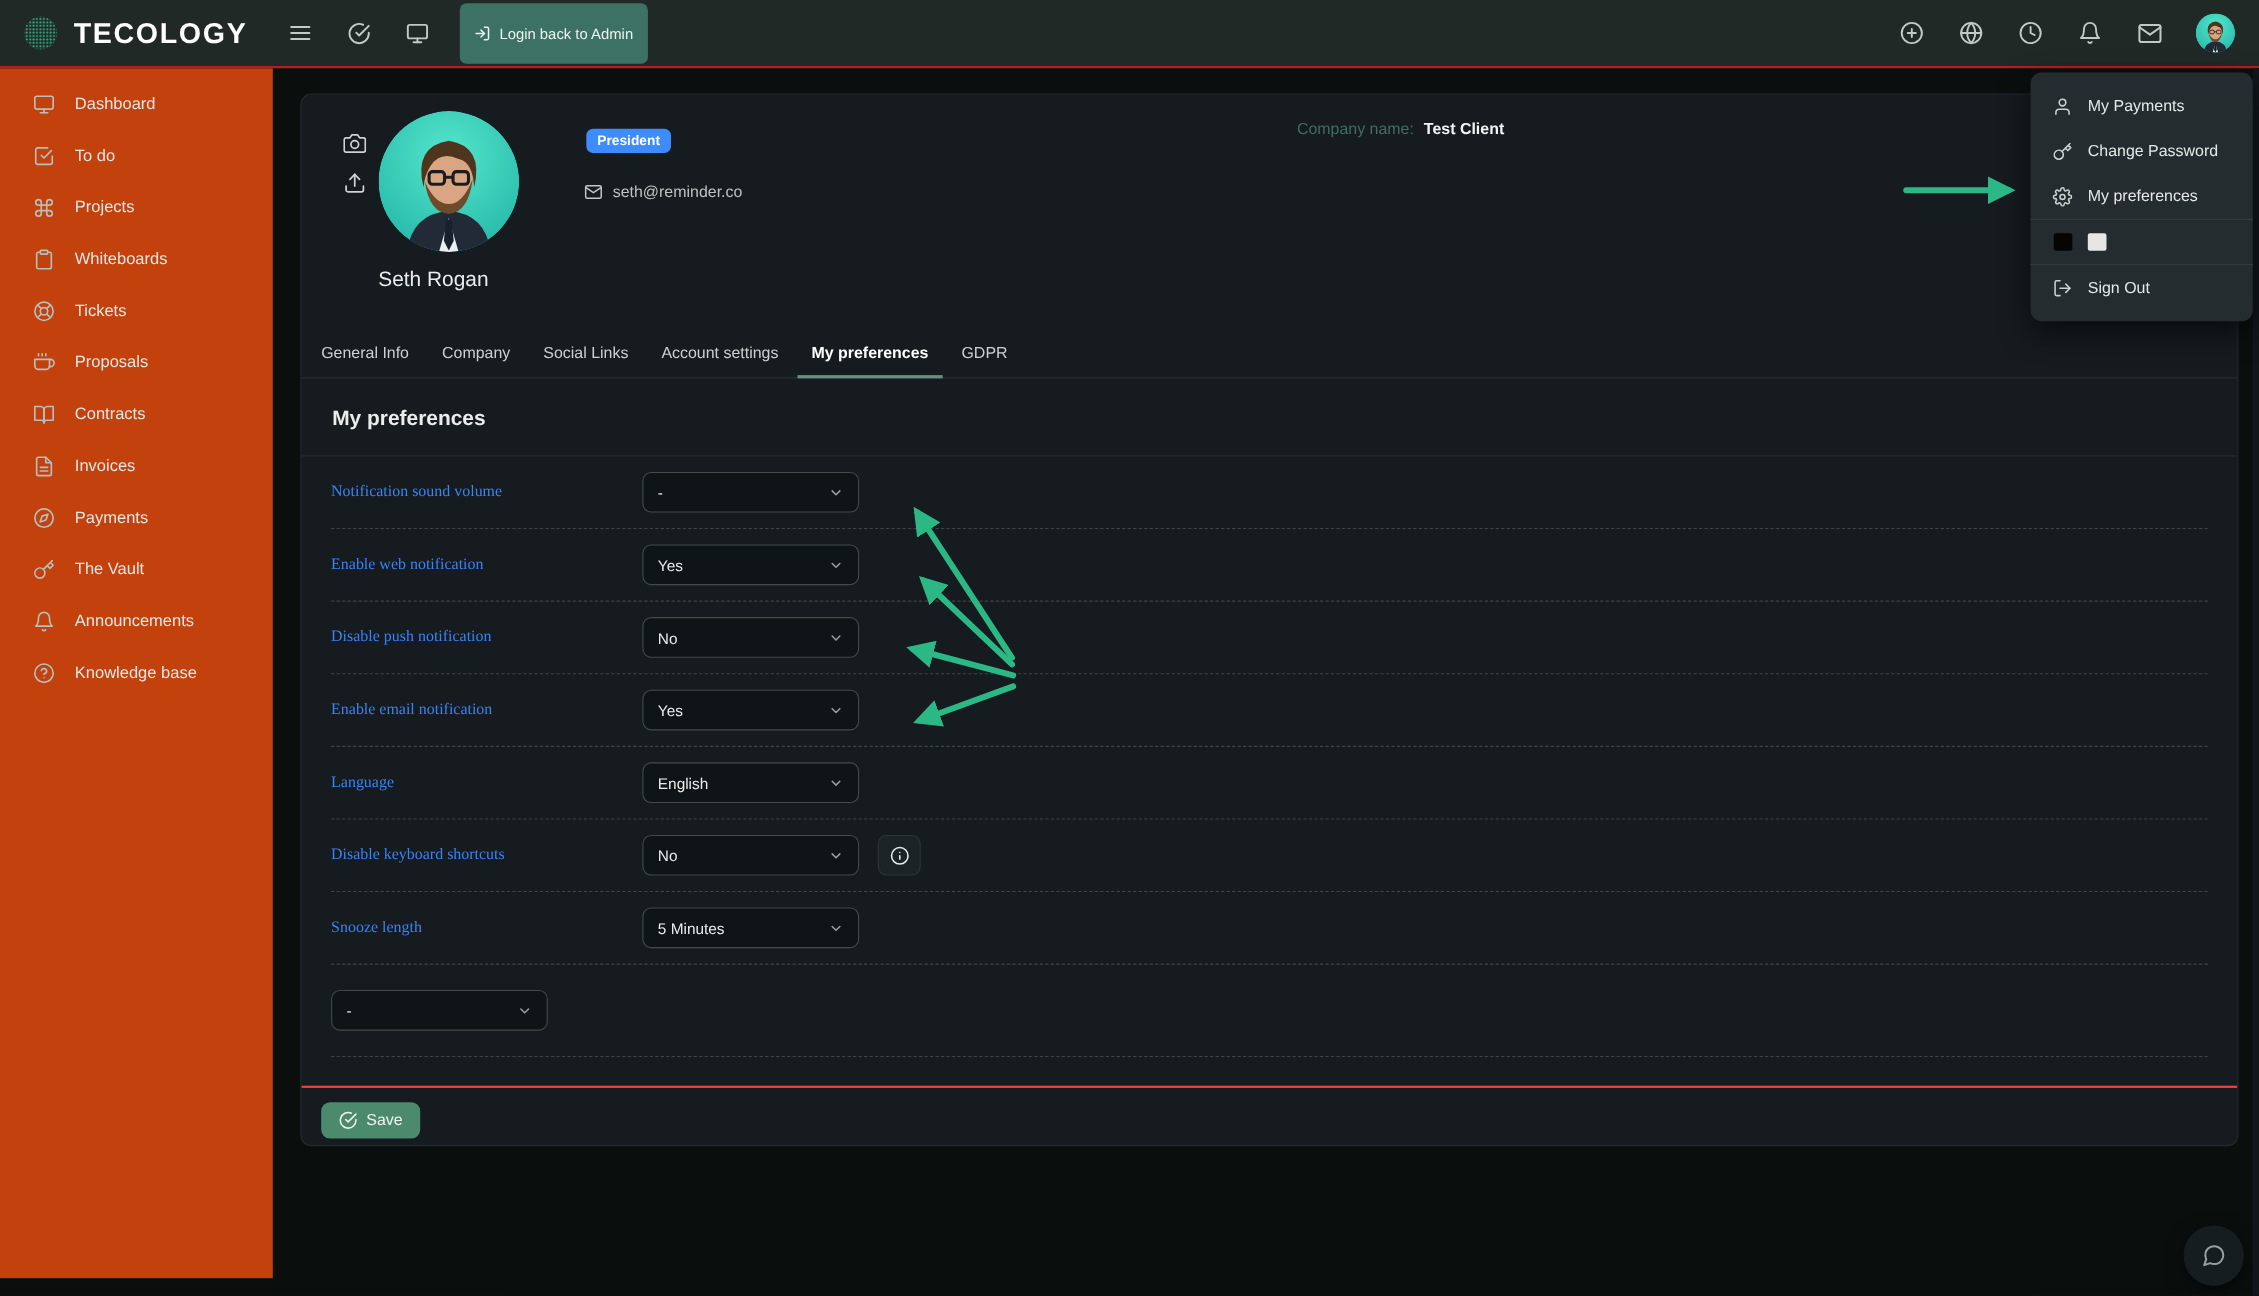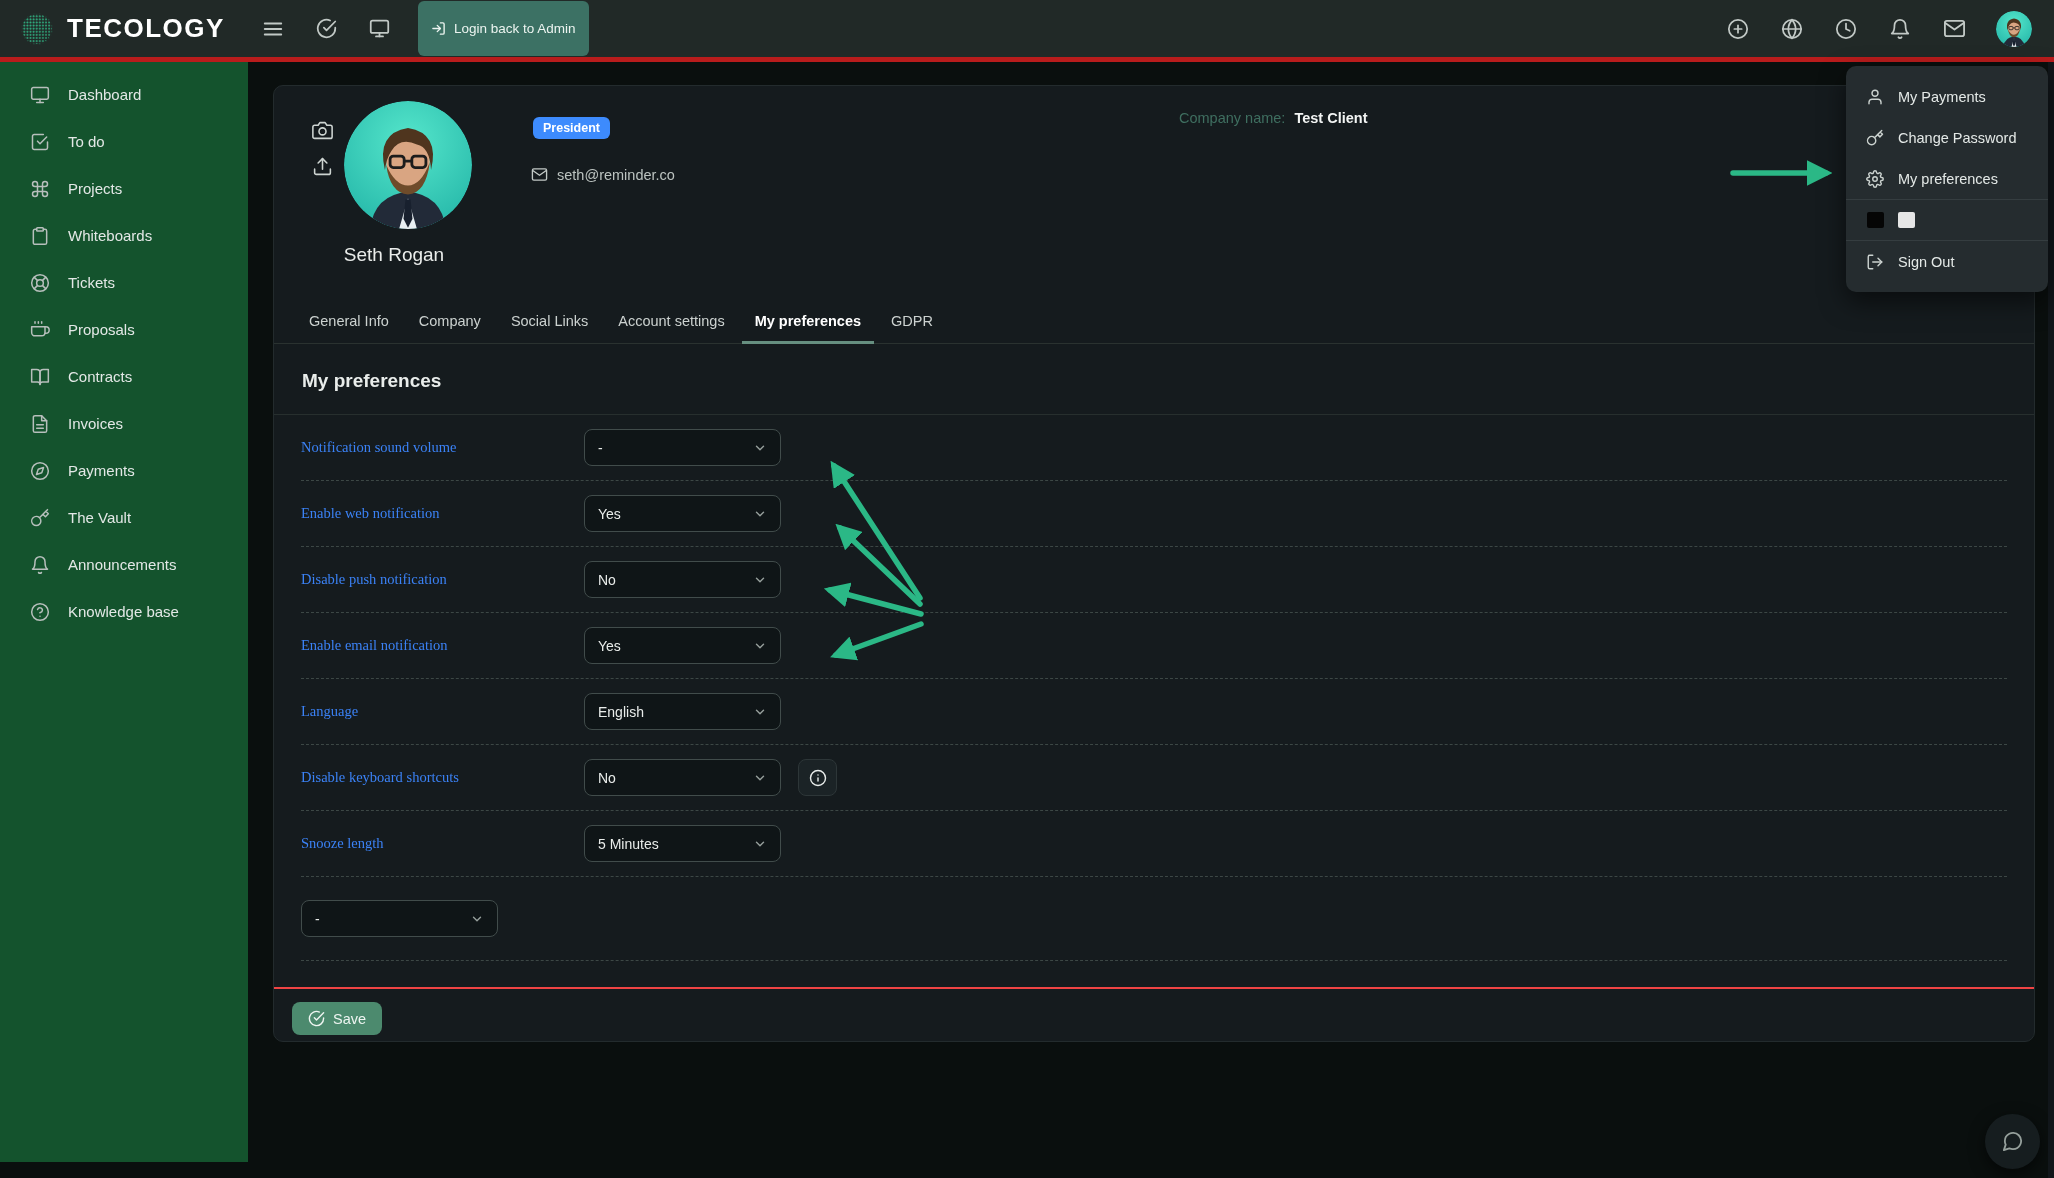--- a/index.html
+++ b/index.html
@@ -9,38 +9,38 @@
     background:#0a0f0e; color:#e6eae8;
     font-family:"Liberation Sans", sans-serif;
   }
   svg { display:block; }
   .icon { flex:0 0 auto; color:#c2c9c6; }
 
   
   .topbar {
     position:absolute; top:0; left:0; width:100%; height:62px;
     background:#212927; display:flex; align-items:center; z-index:20;
-    border-bottom:5px solid #b91c1c;
+    border-bottom:2px solid #b91c1c;
   }
   .logo-wrap { width:248px; display:flex; align-items:center; gap:13px; padding-left:20px; }
   .logo-text { font-size:26px; font-weight:bold; letter-spacing:1.5px; color:#fff; }
   .topbar-icons-left { display:flex; align-items:center; gap:28px; margin-left:12px; }
   .icon-btn { background:none; border:none; color:#c2c9c6; cursor:pointer; display:flex; padding:2px; }
   .login-back-btn {
     margin-left:26px; display:flex; align-items:center; gap:8px;
     background:#3c7164; color:#ecf4f0; border:none; border-radius:6px;
     padding:20px 13px; font-size:13.5px; font-family:inherit; cursor:pointer;
   }
   .topbar-right { margin-left:auto; display:flex; align-items:center; gap:28px; padding-right:22px; }
   .topbar-avatar { width:36px; height:36px; border-radius:50%; overflow:hidden; cursor:pointer; border:none; background:none; padding:0; }
 
   
   .sidebar {
     position:absolute; top:62px; left:0; width:248px; bottom:16px;
-    background:#14532d; padding-top:9px; z-index:10;
+    background:#c2410c; padding-top:9px; z-index:10;
   }
   .nav-item {
     height:47px; display:flex; align-items:center; gap:18px;
     padding-left:30px; color:#e3e8e6; font-size:15px; cursor:pointer;
   }
   .nav-item .icon { color:#b7bfbc; }
 
   
   .card {
     position:absolute; left:273px; top:85px; width:1762px; height:957px;
@@ -56,21 +56,21 @@
   .role-badge {
     position:absolute; left:259px; top:31px;
     background:#3d8bfd; color:#fff; font-size:12.5px; font-weight:bold;
     border-radius:6px; padding:4px 10px;
   }
   .email-row { position:absolute; left:257px; top:80px; display:flex; align-items:center; gap:9px; color:#bcc3c0; font-size:14.5px; }
   .company-row { position:absolute; left:905px; top:24px; font-size:14.5px; }
   .company-label { color:#3f6f60; }
   .company-value { color:#f2f4f3; font-weight:bold; margin-left:5px; }
 
-  .tabs { display:flex; align-items:stretch; height:46px; border-bottom:1px solid #2a3230; padding-left:20px; }
+  .tabs { display:flex; align-items:stretch; height:46px; border-bottom:1px solid #2a3230; padding-left:3px; }
   .tab { position:relative; display:flex; align-items:center; padding:0 15px; font-size:14.5px; color:#ccd2d0; cursor:pointer; }
   .tab.active { color:#ffffff; font-weight:bold; }
   .tab.active::after { content:""; position:absolute; left:2px; right:2px; bottom:-1px; height:3px; background:#668f80; }
 
   .section-title { padding:26px 28px 22px; font-size:19px; color:#e9edeb; }
   .form { border-top:1px solid #272f2e; }
   .form-row {
     display:flex; align-items:center; min-height:66px;
     margin:0 27px; border-bottom:1px dashed #3c4745;
   }

